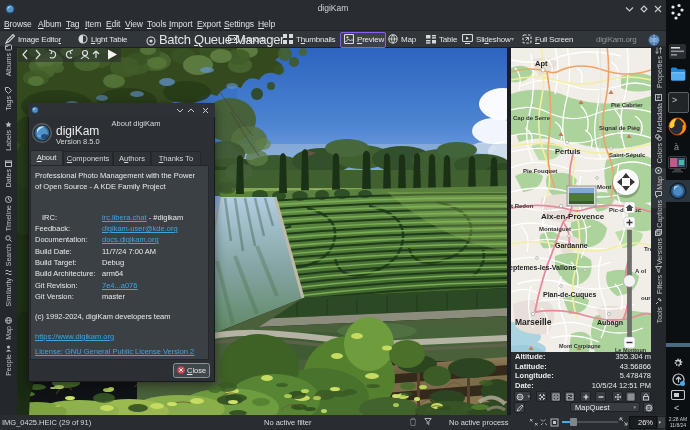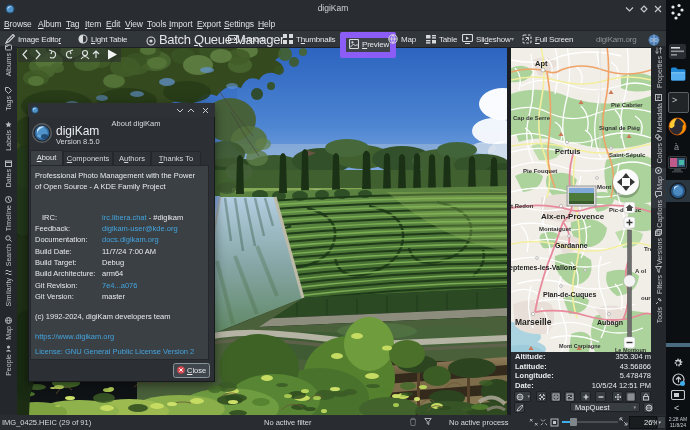--- a/index.html
+++ b/index.html
@@ -18,21 +18,21 @@
 #plasma{left:666px;top:0;width:24px;height:430px;background:#0c0f12;}
 #photo{left:17px;top:46px;}
 #map{left:511px;top:46px;}
 #geopanel{left:511px;top:352px;width:140px;height:63px;background:#292d31;}
 .grow{position:absolute;width:136px;font-size:7.5px;color:#e8eaec;}
 .grow span{float:right;}
 .gbtn{position:absolute;width:9px;height:9px;background:#383d42;border:1px solid #1e2125;border-radius:2px;}
 .gbtn svg{position:absolute;left:0.5px;top:0.5px;}
 #dialog{left:28px;top:103px;width:187px;height:279px;background:#2c2f33;box-shadow:0 3px 10px rgba(0,0,0,.45);border:1px solid #17191c;box-sizing:border-box;}
 .dl{position:absolute;color:#e8eaec;font-size:7.5px;white-space:nowrap;text-align:right;}
-.lku{color:#43a3dd;text-underline-offset:1px;}
+.lku{color:#43a3dd;text-decoration:underline;text-underline-offset:1px;}
 .sic{position:absolute;width:7px;height:7px;}
 </style></head>
 <body>
 
 <svg id="photo" class="abs" width="490" height="369" viewBox="0 0 490 369">
 <defs>
 <linearGradient id="sky" x1="0" y1="0" x2="0" y2="1">
  <stop offset="0" stop-color="#2c63bf"></stop>
         <stop offset="0.45" stop-color="#4d85d2"></stop>
  <stop offset="0.8" stop-color="#8cb1e2"></stop>
@@ -582,21 +582,21 @@
         <rect x="0.5" y="1.5" width="10" height="7" rx="1" fill="none" stroke="#d8dadc" stroke-width="1.1"></rect>
         <path d="M3,5 l5,0 m-2,-2 l2,2 l-2,2" stroke="#d8dadc" stroke-width="1" fill="none"></path>
       </svg><u>I</u>mport</span>
 <span class="ti" style="left:273px;color:#9aa0a5;font-size:6px">▾</span>
 <span class="ti" style="left:283px"><svg width="10" height="10" viewBox="0 0 10 10" fill="#d8dadc">
         <rect x="0" y="0" width="4" height="4"></rect>
         <rect x="6" y="0" width="4" height="4"></rect>
         <rect x="0" y="6" width="4" height="4"></rect>
         <rect x="6" y="6" width="4" height="4"></rect>
       </svg>T<u>h</u>umbnails</span>
-<span class="ti" style="left:340px;width:38px;background:#3d4248;border:6px solid #8b5cf6;border-radius:2px;padding:0 3px;margin-top:-2px;height:14px;line-height:14px;"><svg width="10" height="10" viewBox="0 0 10 10">
+<span class="ti" style="left:340px;width:38px;background:#3d4248;border:1px solid #8b5cf6;border-radius:2px;padding:0 3px;margin-top:-2px;height:14px;line-height:14px;"><svg width="10" height="10" viewBox="0 0 10 10">
         <rect x="0.5" y="0.5" width="9" height="9" rx="1" fill="none" stroke="#d8dadc" stroke-width="1.1"></rect>
         <circle cx="3.4" cy="3.4" r="1.1" fill="#d8dadc"></circle>
         <path d="M1.5,8 l3,-3 l2,2 l1.5,-1.5 l1.5,1.5" stroke="#d8dadc" stroke-width="1" fill="none"></path>
       </svg><u>P</u>review</span>
 <span class="ti" style="left:388px"><svg width="10" height="10" viewBox="0 0 10 10">
         <circle cx="5" cy="5" r="4.2" fill="none" stroke="#d8dadc" stroke-width="1.1"></circle>
         <path d="M1,5 l8,0 M5,1 a6,6 0 0 1 0,8 M5,1 a6,6 0 0 0 0,8" fill="none" stroke="#d8dadc" stroke-width="0.9"></path>
       </svg>Map</span>
 <span class="ti" style="left:426px"><svg width="10" height="10" viewBox="0 0 10 10" fill="#d8dadc">
         <rect x="0" y="1" width="4.5" height="3.5"></rect>
@@ -790,21 +790,21 @@
 <path d="M12,1.5 l1.8,1.8 m2.4,-1.8 l-1.8,1.8 m-0.6,2 l-1.8,1.8 m4.2,-1.8 l1.8,1.8"></path>
 <rect x="22" y="1" width="7" height="7"></rect>
     <rect x="24" y="3" width="3" height="3" fill="#c2c6ca" stroke="none"></rect>
 </svg>
 <div class="abs" style="left:562px;top:421px;width:56px;height:2px;background:#4a4f54"></div>
 <div class="abs" style="left:562px;top:421px;width:10px;height:2px;background:#3daee9"></div>
 <div class="abs" style="left:570px;top:418px;width:7px;height:8px;background:#7f868c;border-radius:1px"></div>
 <svg class="abs" style="left:619px;top:417px" width="9" height="9" viewBox="0 0 9 9" stroke="#c2c6ca" fill="none" stroke-width="0.9">
     <path d="M1,3.5 l0,-2.5 l2.5,0 M8,5.5 l0,2.5 l-2.5,0 M1.2,1.2 l2.6,2.6 M7.8,7.8 L5.2,5.2"></path>
   </svg>
-<div class="abs" style="left:629px;top:416px;width:28px;height:13px;background:#1a1d20;border:1px solid #0e1012;color:#e8eaec;font-size:7.5px;line-height:12px;padding-left:14px;box-sizing:border-box">26%</div>
+<div class="abs" style="left:629px;top:416px;width:28px;height:13px;background:#1a1d20;border:1px solid #0e1012;color:#e8eaec;font-size:7.5px;line-height:12px;padding-left:8px;box-sizing:border-box">26%</div>
 <div class="abs" style="left:657px;top:416px;width:9px;height:13px;background:#383d42;border:1px solid #1e2125;box-sizing:border-box"></div>
 <div class="abs" style="left:658.5px;top:419px;color:#c2c6ca;font-size:5px">▾</div>
 
 <div id="plasma" class="abs"></div>
 <svg class="abs" style="left:668px;top:3px" width="18" height="18" viewBox="0 0 18 18" fill="#e8eaec">
 <circle cx="5" cy="4" r="1.6"></circle>
     <circle cx="11" cy="2.5" r="1.6"></circle>
     <circle cx="14" cy="7" r="1.6"></circle>
 <circle cx="11" cy="11.5" r="1.6"></circle>
     <circle cx="5" cy="10" r="1.6"></circle>

